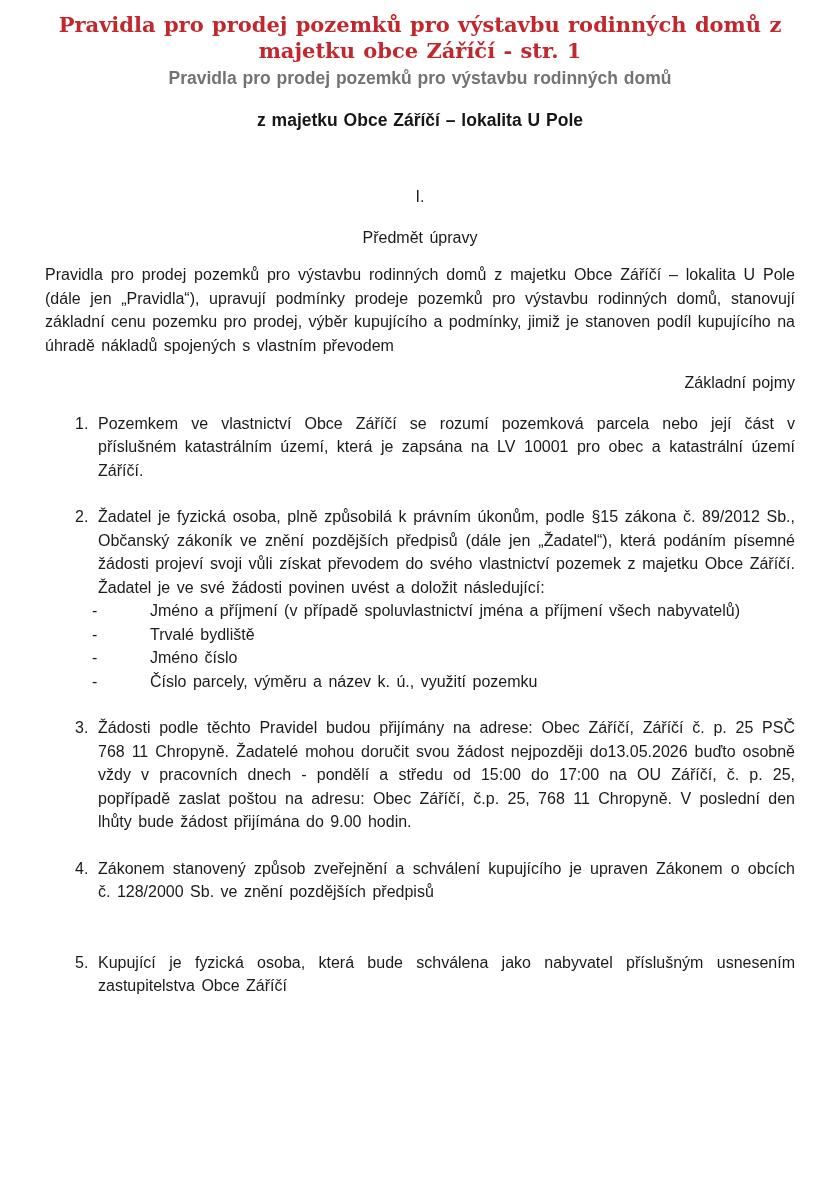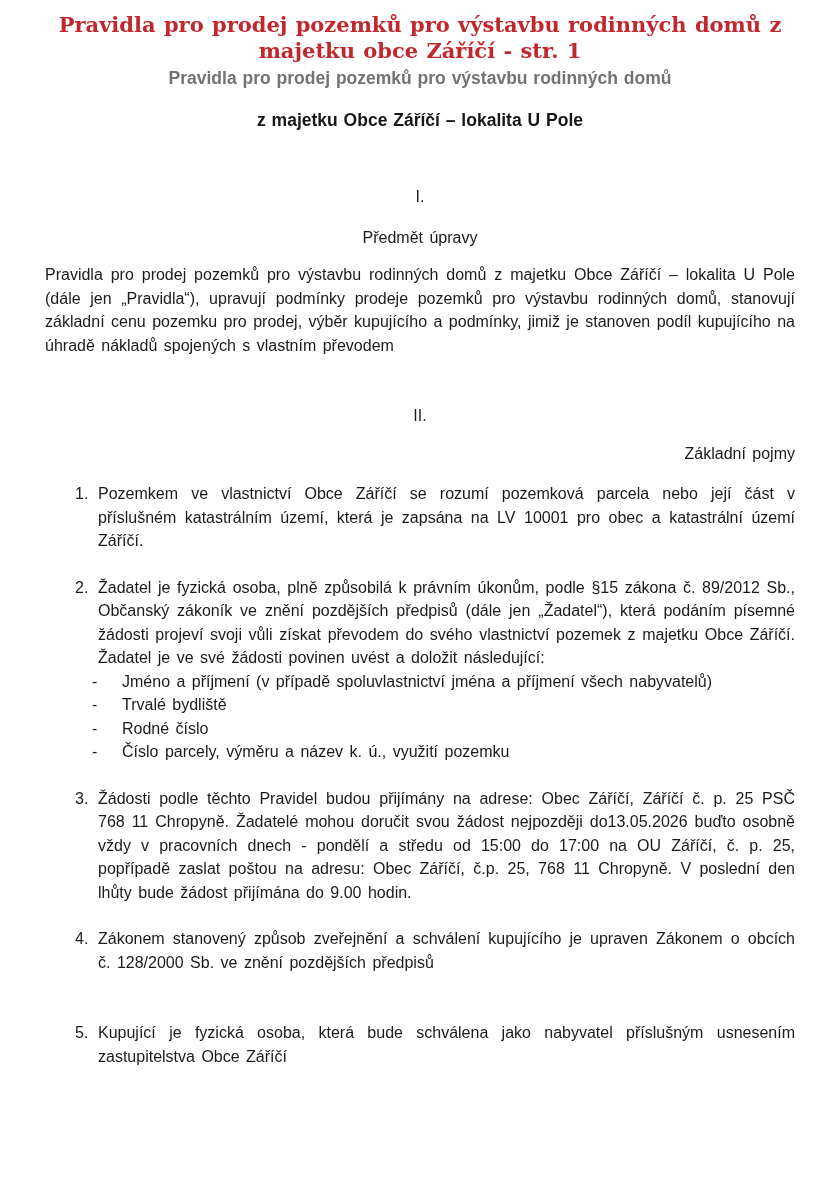--- a/index.html
+++ b/index.html
@@ -81,21 +81,21 @@
   .li-group { margin: 0 0 23px 0; }
   .li-group .li-row { margin-bottom: 0; }
   .sub-row {
     display: flex;
     margin-left: 47px;
   }
   .sub-row .dash {
     flex: none;
     width: 30px;
   }
-  .sub-row .sub-text { flex: 1; }
+  .sub-row .sub-text { flex: 1; margin-left: 28px; }
   .note {
     margin: 0 0 0 37px;
     text-indent: 10px;
     text-align: justify;
   }
   .note .note-dash {
     font-weight: bold;
     padding-right: 15px;
   }
   .extra-gap { margin-top: 47px !important; }
@@ -110,21 +110,20 @@
   <h2 class="doc-title">Pravidla pro prodej pozemků pro výstavbu rodinných domů</h2>
   <h2 class="doc-subtitle">z majetku Obce Záříčí – lokalita U Pole</h2>
 
   <div>
     <p class="numeral-1">I.</p>
     <p class="sec-heading">Předmět úpravy</p>
     <p class="para">Pravidla pro prodej pozemků pro výstavbu rodinných domů z majetku Obce Záříčí – lokalita U Pole  (dále jen „Pravidla“), upravují podmínky prodeje pozemků pro výstavbu rodinných domů, stanovují základní cenu pozemku pro prodej, výběr kupujícího a podmínky, jimiž je stanoven podíl kupujícího na úhradě nákladů spojených s vlastním převodem</p>
   </div>
 
   <div>
-    <p class="numeral-2">II.</p>
     <p class="sec-heading h2">Základní pojmy</p>
 
     <div class="list">
 
       <div class="li-row">
         <span class="num">1.</span>
         <div class="li-body">Pozemkem ve vlastnictví Obce Záříčí se rozumí pozemková parcela nebo její část v příslušném katastrálním území, která je zapsána na LV 10001 pro obec a katastrální území Záříčí.</div>
       </div>
 
       <div class="li-group">
@@ -135,21 +134,21 @@
         <div class="sub-row">
           <span class="dash">-</span>
           <span class="sub-text">Jméno a příjmení (v případě spoluvlastnictví jména a příjmení všech nabyvatelů)</span>
         </div>
         <div class="sub-row">
           <span class="dash">-</span>
           <span class="sub-text">Trvalé bydliště</span>
         </div>
         <div class="sub-row">
           <span class="dash">-</span>
-          <span class="sub-text">Rodné číslo</span>
+          <span class="sub-text">Jméno číslo</span>
         </div>
         <div class="sub-row">
           <span class="dash">-</span>
           <span class="sub-text">Číslo parcely, výměru a název k. ú., využití pozemku</span>
         </div>
       </div>
 
       <div class="li-row">
         <span class="num">3.</span>
         <div class="li-body">Žádosti podle těchto Pravidel budou přijímány na adrese: Obec Záříčí, Záříčí č. p. 25 PSČ 768 11 Chropyně. Žadatelé mohou doručit svou žádost nejpozději do13.05.2026 buďto osobně vždy v pracovních dnech - pondělí a středu od 15:00 do 17:00 na OU Záříčí, č. p. 25, popřípadě zaslat poštou na adresu: Obec Záříčí, č.p. 25, 768 11 Chropyně. V poslední den lhůty bude žádost přijímána do 9.00 hodin.</div>

